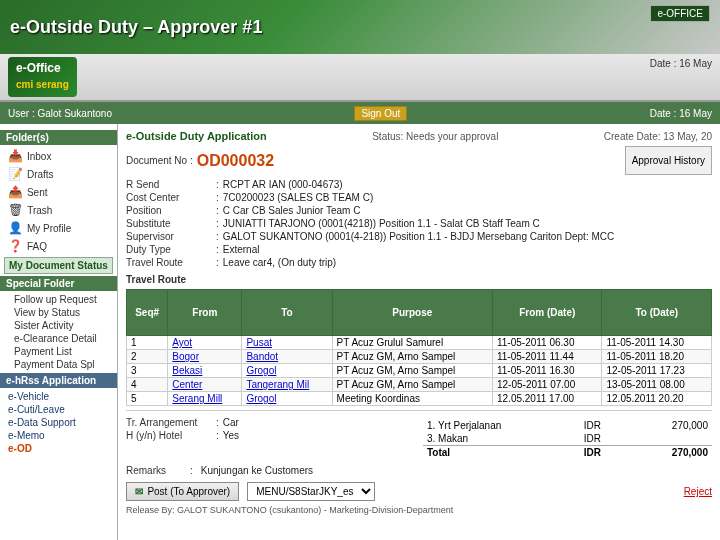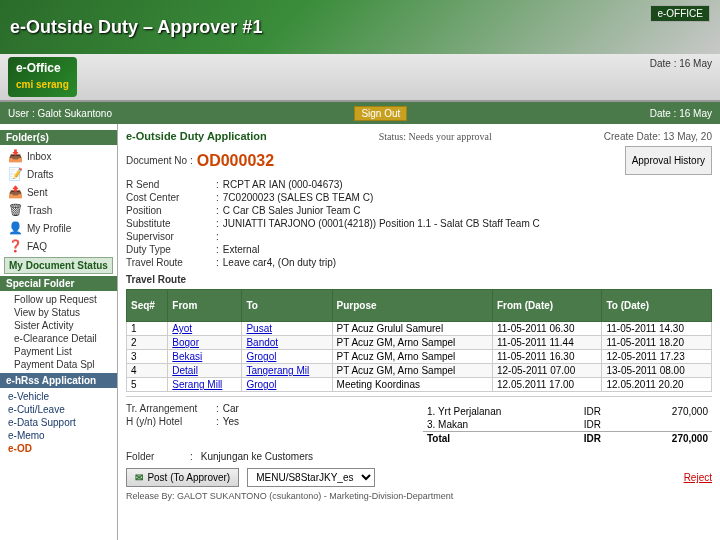--- a/index.html
+++ b/index.html
@@ -167,21 +167,20 @@
       margin-bottom: 4px;
     }
     .content-title {
       color: #1a5a1a;
       font-size: 11px;
       font-weight: bold;
     }
     .status-bar {
       font-size: 10px;
       color: #555;
-      font-family: Liberation Serif, serif;
     }
     .create-date {
       font-size: 10px;
       color: #555;
     }
     .doc-number-row {
       display: flex;
       align-items: center;
       margin: 4px 0;
       gap: 4px;
@@ -224,23 +223,23 @@
     
     .travel-table {
       width: 100%;
       border-collapse: collapse;
       font-size: 10px;
       margin: 4px 0;
     }
     .travel-table th {
       background: #4a7a4a;
       color: white;
-      padding: 10px 4px;
+      padding: 17px 4px;
       border: 1px solid #3a6a3a;
-      text-align: left;
+      text-align: center;
     }
     .travel-table td {
       border: 1px solid #ccc;
       padding: 1px 4px;
       text-align: left;
     }
     .travel-table tr:nth-child(even) td { background: #f8f8f8; }
     .travel-table .link-cell { color: #0000cc; text-decoration: underline; cursor: pointer; }
 
     .section-divider {
@@ -415,20 +414,21 @@
       <span class="field-value">C Car CB Sales Junior Team C</span>
     </div>
     <div class="field-row">
       <span class="field-label">Substitute</span>
       <span class="field-colon">:</span>
       <span class="field-value">JUNIATTI TARJONO (0001(4218)) Position 1.1 - Salat CB Staff Team C</span>
     </div>
     <div class="field-row">
       <span class="field-label">Supervisor</span>
       <span class="field-colon">:</span>
+      <span class="field-value">GALOT SUKANTONO (0001(4-218)) Position 1.1 - BJDJ Mersebang Cariton Dept: MCC</span>
     </div>
     <div class="field-row">
       <span class="field-label">Duty Type</span>
       <span class="field-colon">:</span>
       <span class="field-value">External</span>
     </div>
     <div class="field-row">
       <span class="field-label">Travel Route</span>
       <span class="field-colon">:</span>
       <span class="field-value">Leave car4, (On duty trip)</span>
@@ -466,21 +466,21 @@
           <tr>
             <td>3</td>
             <td class="link-cell">Bekasi</td>
             <td class="link-cell">Grogol</td>
             <td>PT Acuz GM, Arno Sampel</td>
             <td>11-05-2011  16.30</td>
             <td>12-05-2011  17.23</td>
           </tr>
           <tr>
             <td>4</td>
-            <td class="link-cell">Detail</td>
+            <td class="link-cell">Center</td>
             <td class="link-cell">Tangerang Mil</td>
             <td>PT Acuz GM, Arno Sampel</td>
             <td>12-05-2011  07.00</td>
             <td>13-05-2011  08.00</td>
           </tr>
           <tr>
             <td>5</td>
             <td class="link-cell">Serang Mill</td>
             <td class="link-cell">Grogol</td>
             <td>Meeting Koordinas</td>
@@ -524,21 +524,21 @@
             <td>Total</td>
             <td>IDR</td>
             <td style="text-align:right;">270,000</td>
           </tr>
         </tbody>
           </table>
       </div>
     </div>
 
     <div class="remarks-row">
-      <span class="remarks-label">Folder</span>
+      <span class="remarks-label">Remarks</span>
       <span class="field-colon">:</span>
       <span class="remarks-value">Kunjungan ke Customers</span>
     </div>
 
     <div class="action-bar">
       <button class="post-btn">
         <span class="btn-icon">✉</span>
         <span>Post (To Approver)</span>
       </button>
       <select class="select-box">

